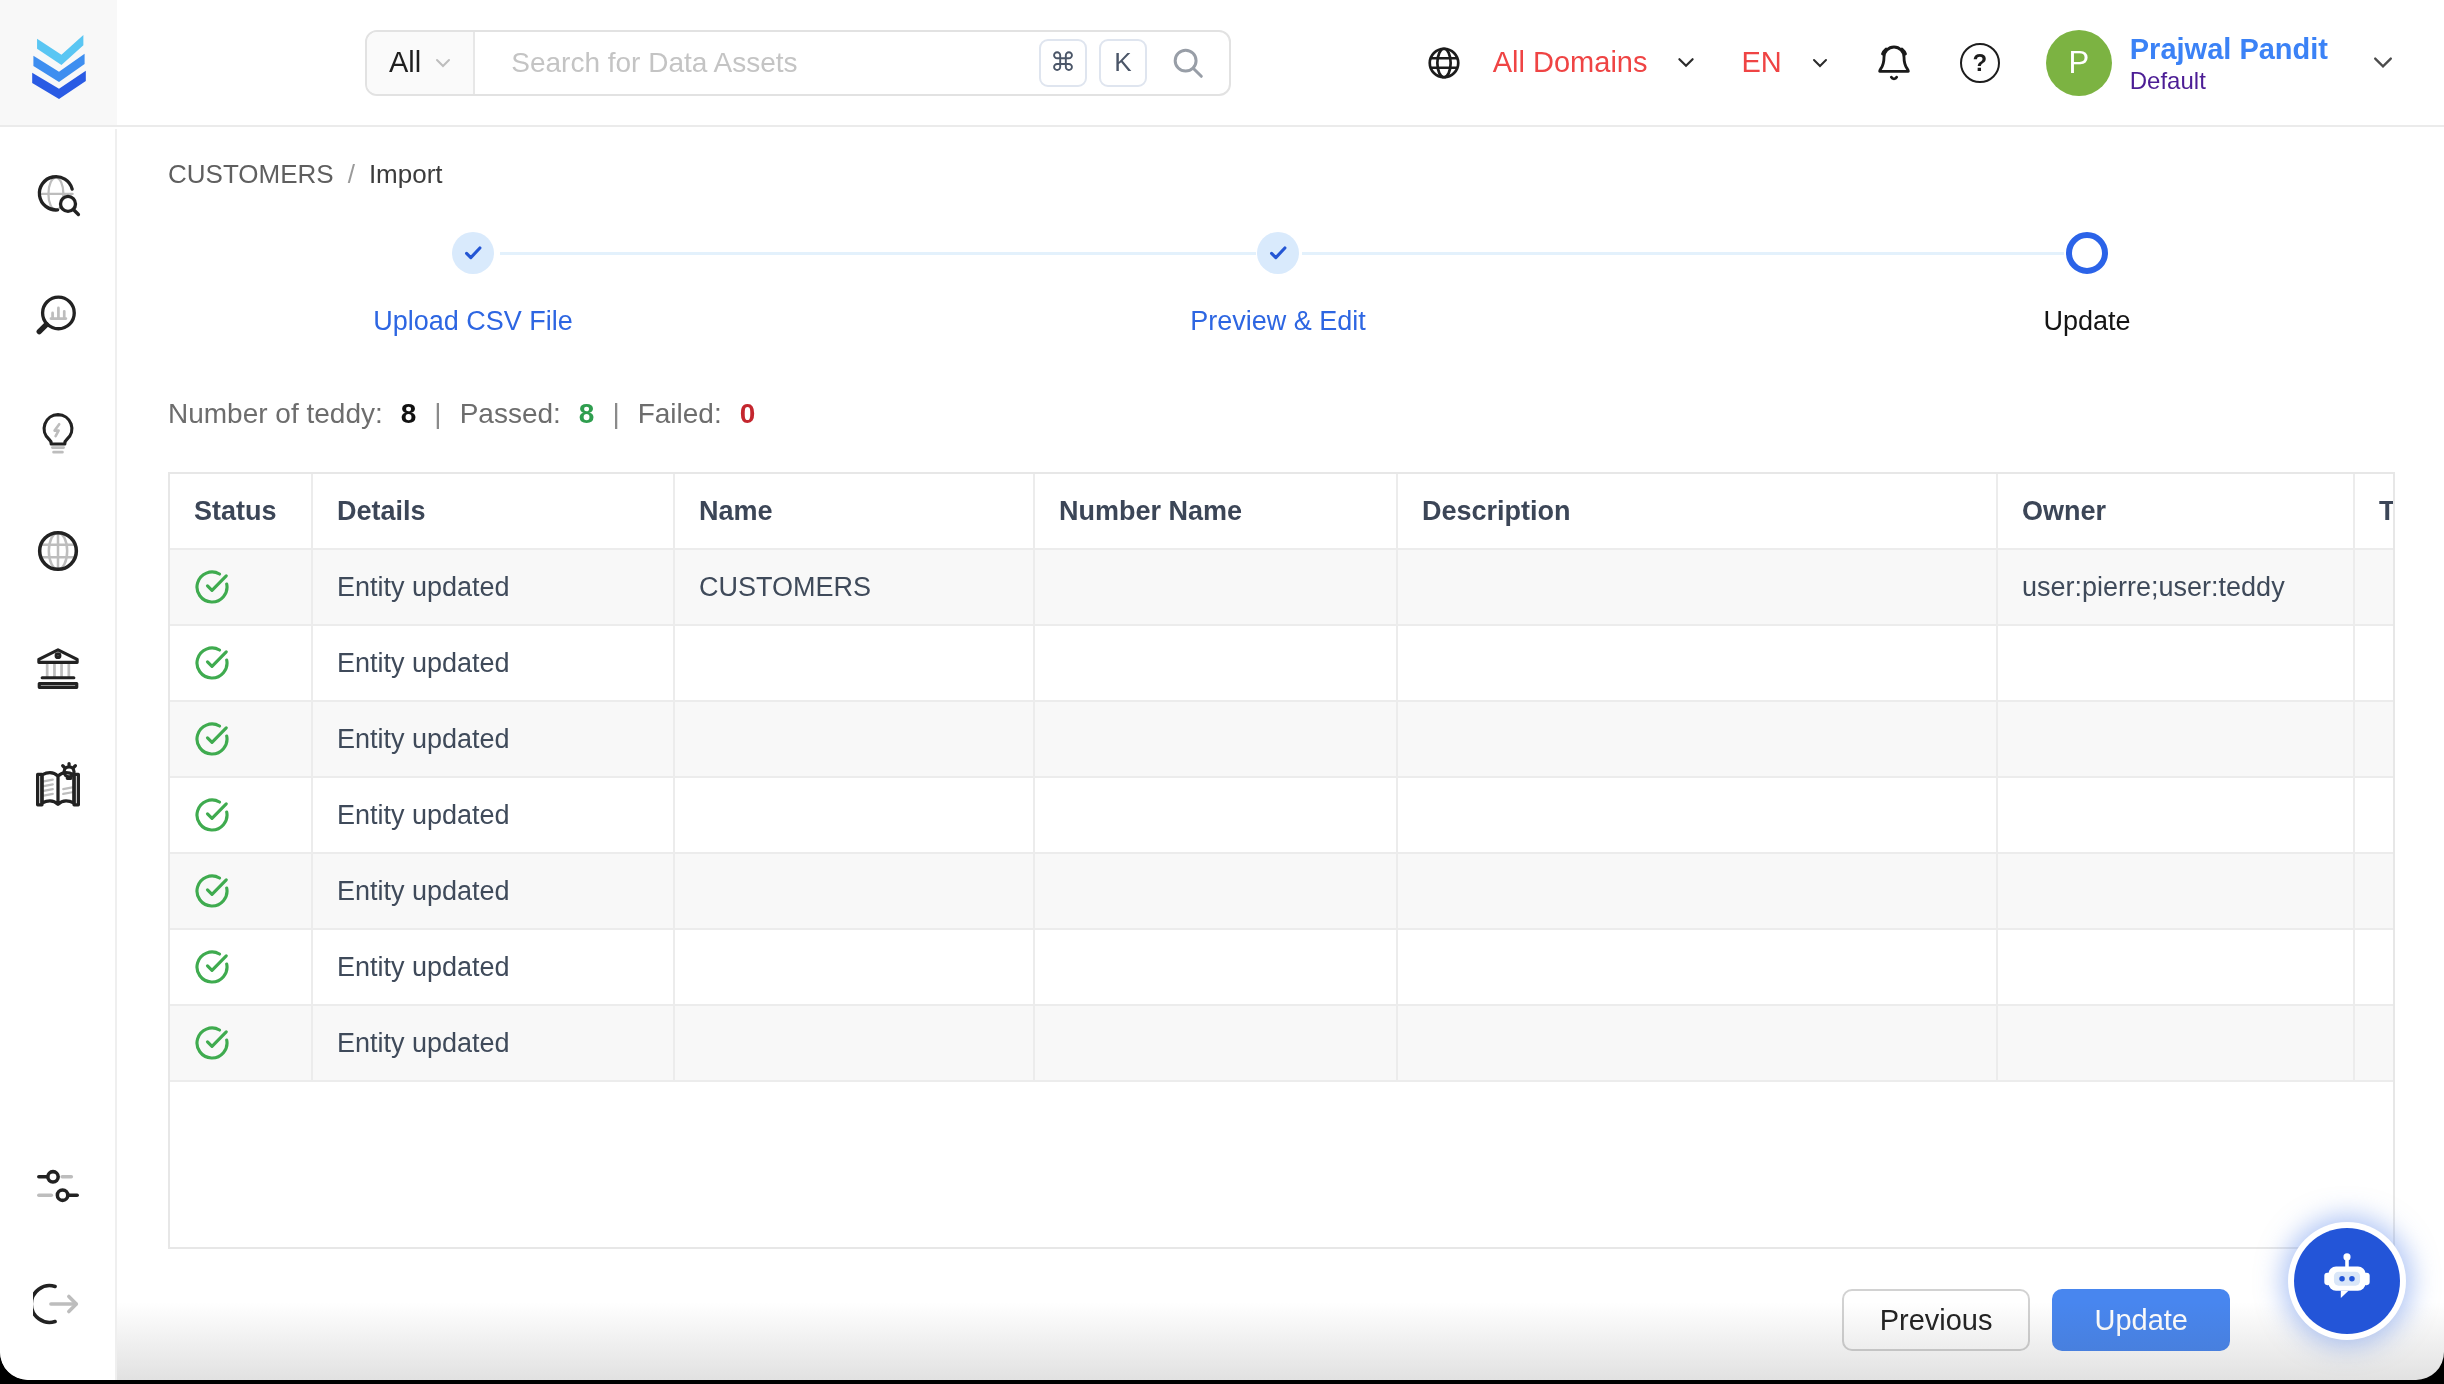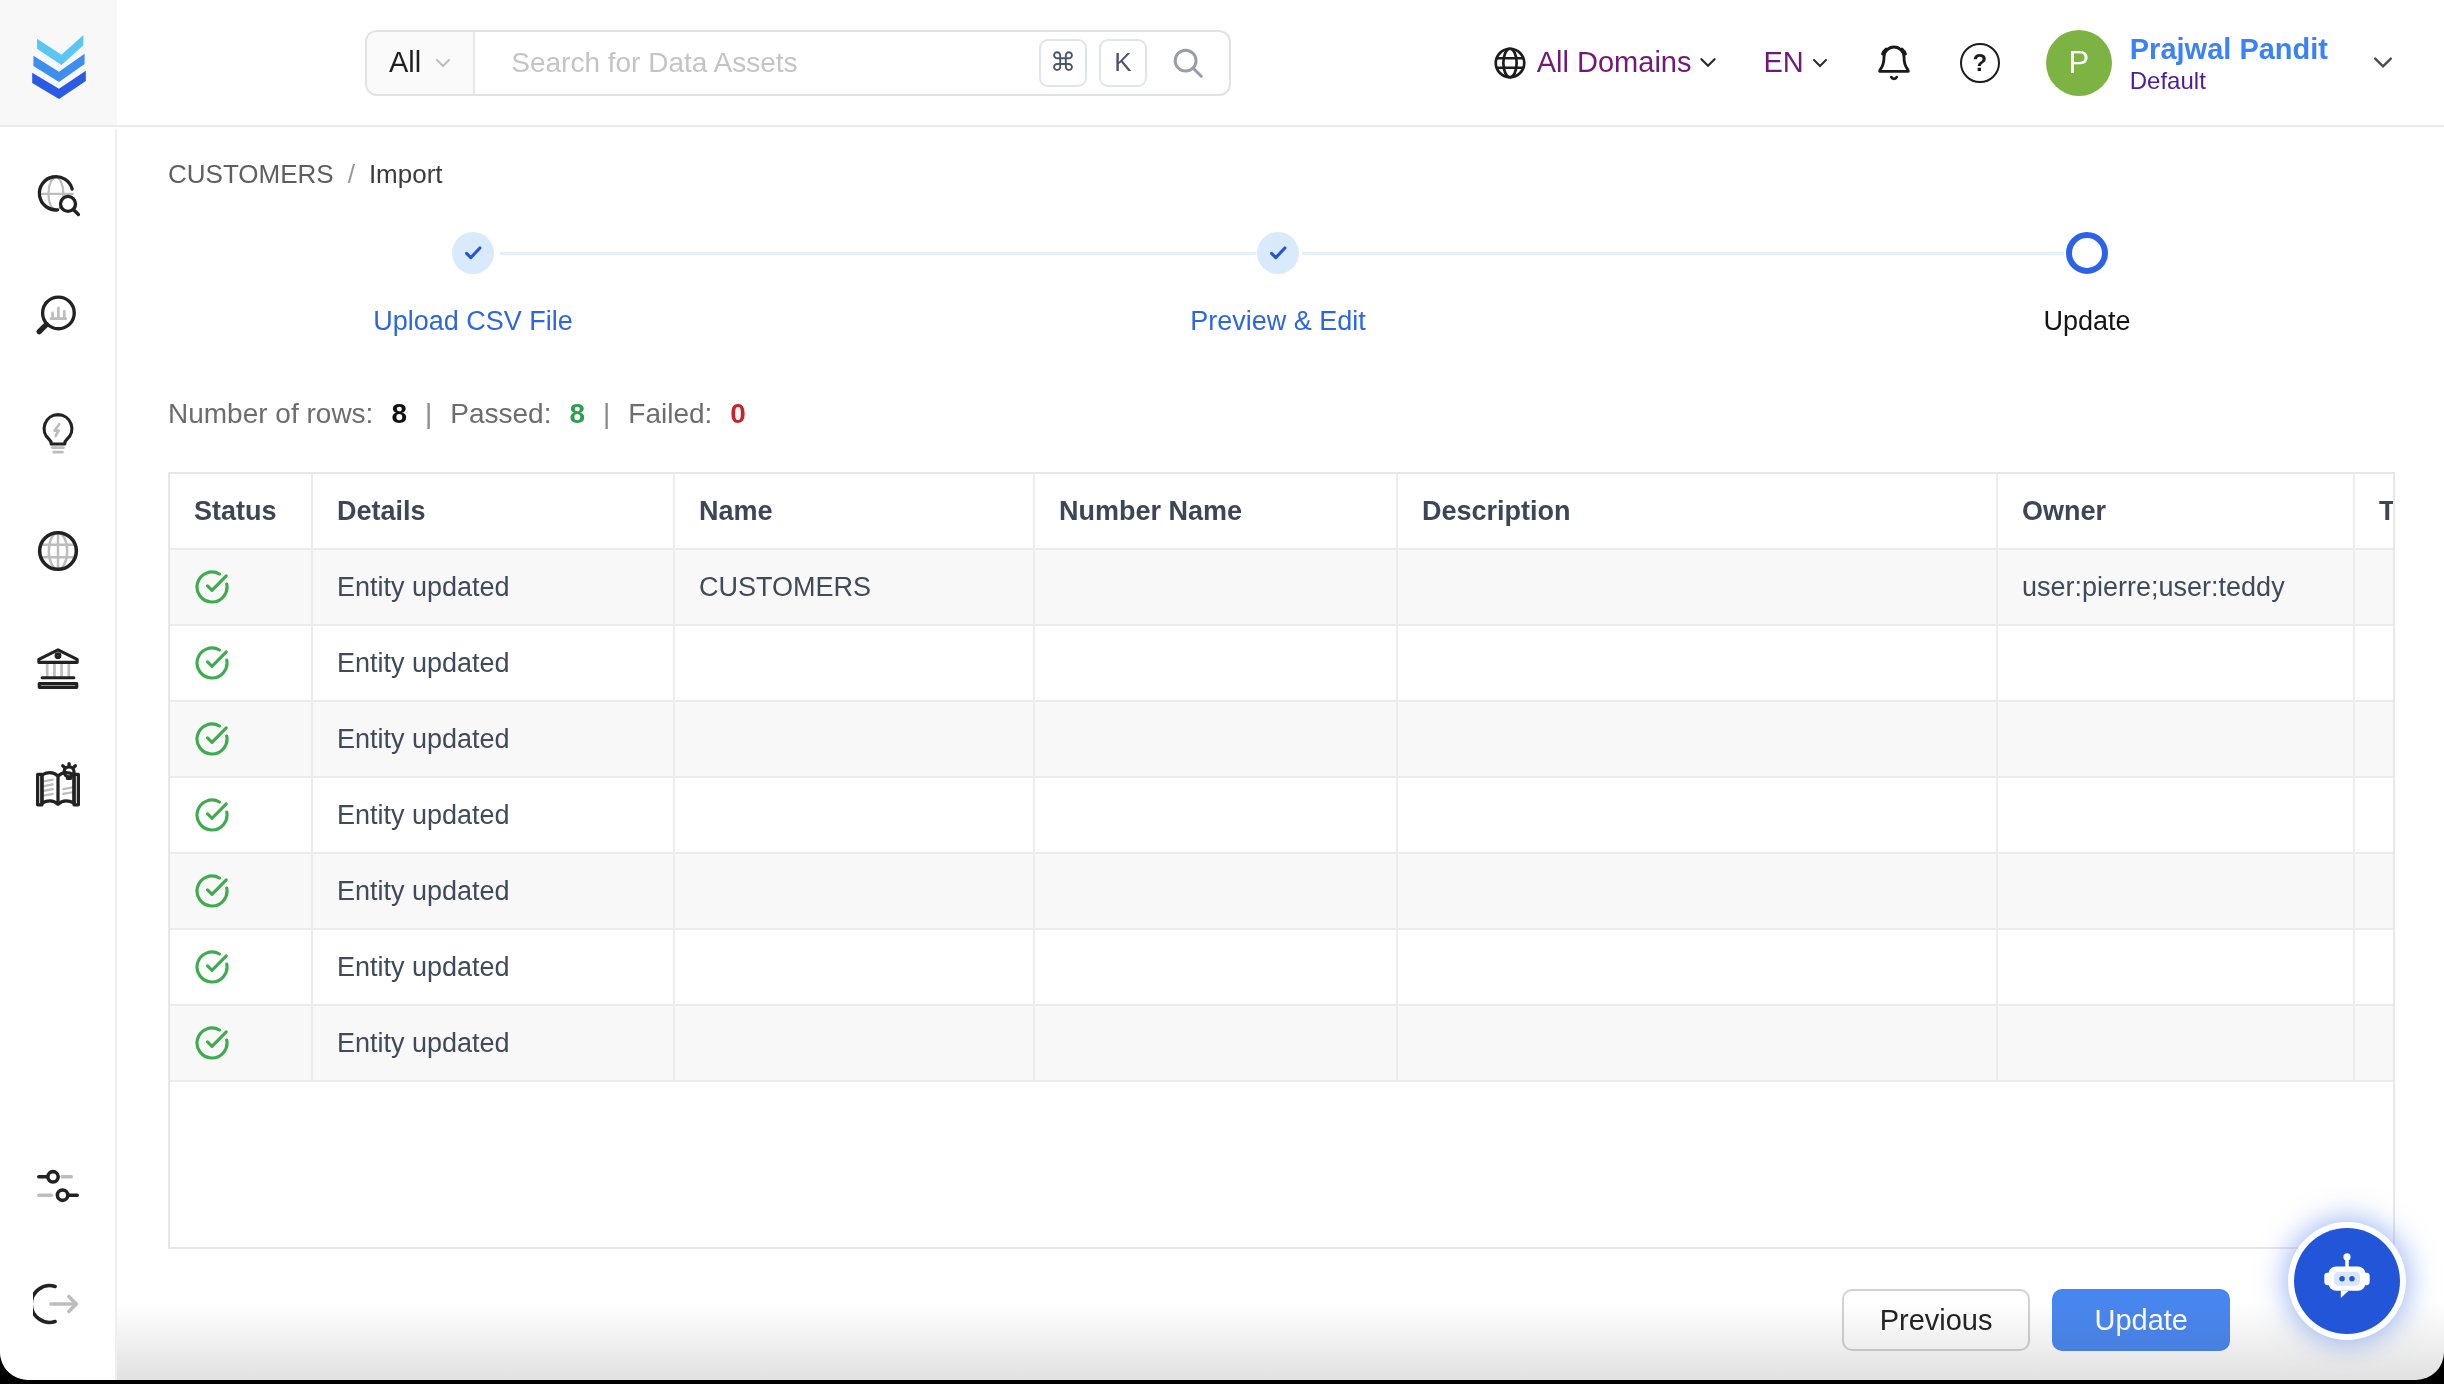--- a/index.html
+++ b/index.html
@@ -17,21 +17,21 @@
                 border:2px solid #e2e2e2; border-radius:12px; background:#fff; overflow:hidden; }
   .scope { display:flex; align-items:center; gap:14px; padding:0 22px; height:100%;
            background:#fafafa; border-right:2px solid #e7e7e7; font-size:29px; color:#1f1f1f; cursor:pointer; }
   .search-input { flex:1; border:0; outline:none; font-size:28px; color:#333; padding:0 20px;
                   font-family:"Liberation Sans",sans-serif; background:transparent;margin-left:16px; }
   .search-input::placeholder { color:#c4c4c4; }
   .kbd { min-width:48px; height:48px; display:flex; align-items:center; justify-content:center;
          border:2px solid #dfe5ef; border-radius:9px; color:#4b5668; font-size:26px; margin-right:12px; background:#fff; }
   .search-mag { margin:0 22px 0 10px; flex:0 0 auto; }
   .top-right { margin-left:auto; display:flex; align-items:center; gap:46px; padding-right:50px; }
-  .domains,.lang { display:flex; align-items:center; gap:8px; font-size:29px; color:#701a75; cursor:pointer; }
+  .domains,.lang { display:flex; align-items:center; gap:30px; font-size:29px; color:#ef4444; cursor:pointer; }
   .iconbtn { display:flex; align-items:center; justify-content:center; cursor:pointer; }
   .help-circle { width:40px; height:40px; border:2.6px solid #1d1d1d; border-radius:50%;
                  display:flex; align-items:center; justify-content:center; font-size:24px; font-weight:700; color:#1d1d1d; }
   .userchip { display:flex; align-items:center; gap:18px; cursor:pointer; }
   .avatar { width:66px; height:66px; border-radius:50%; background:#7cb342; color:#fff;
             display:flex; align-items:center; justify-content:center; font-size:31px; font-weight:500; }
   .uname { font-size:29px; font-weight:700; color:#3b82f6; line-height:36px; }
   .uteam { font-size:24px; color:#4c1d95; line-height:28px; }
 
   
@@ -289,21 +289,21 @@
           </svg>
       </div>
       <div class="step-node node-active sp-3"></div>
 
       <div class="step-label lbl-done sp-1">Upload CSV File</div>
       <div class="step-label lbl-done sp-2">Preview &amp; Edit</div>
       <div class="step-label lbl-active sp-3">Update</div>
     </div>
 
     <div class="stats">
-      <span>Number of rows:</span>
+      <span>Number of teddy:</span>
       <span class="stat-val">8</span>
       <span class="stat-sep">|</span>
       <span>Passed:</span>
       <span class="stat-val green">8</span>
       <span class="stat-sep">|</span>
       <span>Failed:</span>
       <span class="stat-val red">0</span>
     </div>
 
     <div class="tablewrap">

